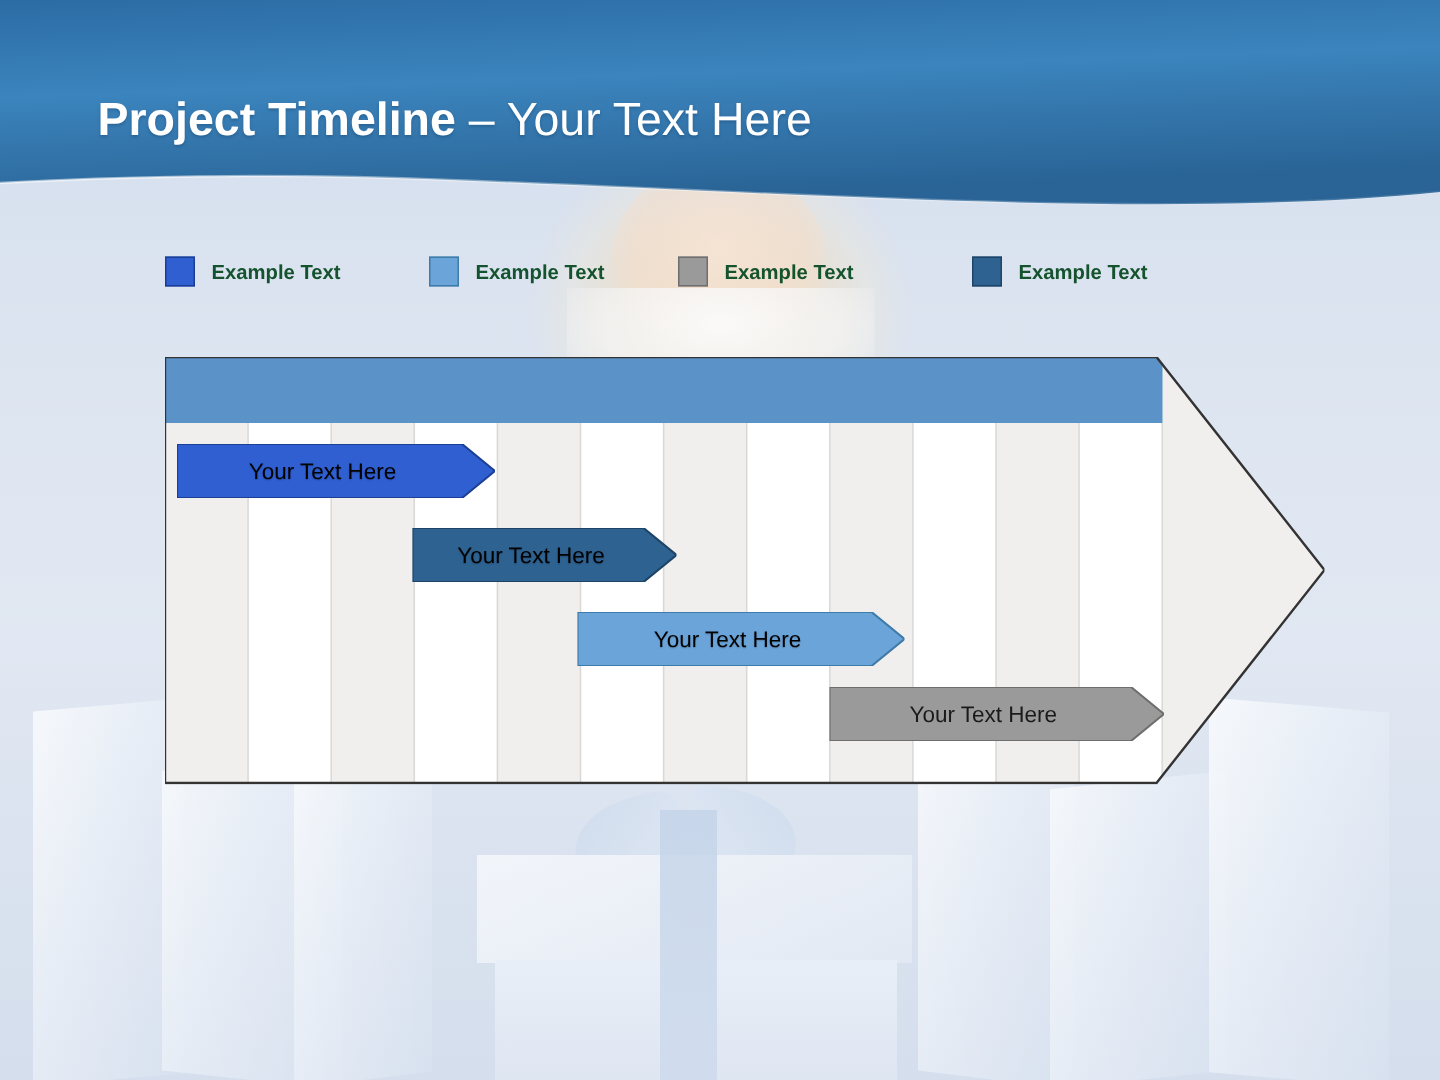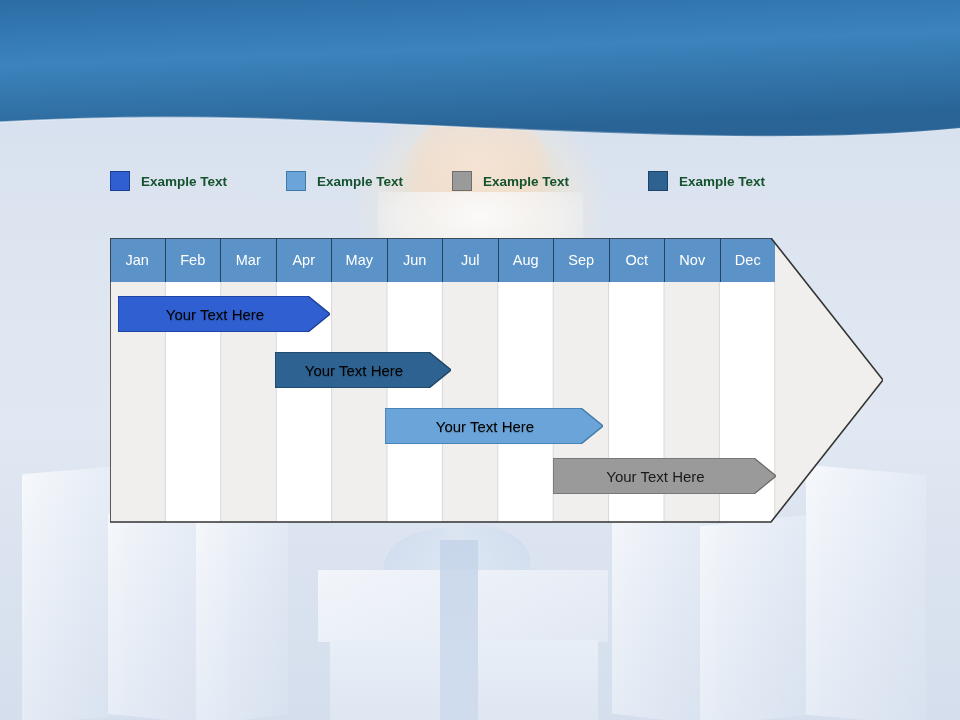--- a/index.html
+++ b/index.html
@@ -260,20 +260,23 @@
           <stop offset="0%" stop-color="#ffffff" stop-opacity="0.55"></stop>
           <stop offset="60%" stop-color="#ffffff" stop-opacity="0.30"></stop>
           <stop offset="100%" stop-color="#ffffff" stop-opacity="0.10"></stop>
         </linearGradient>
       </defs>
       <path d="M0,0 L960,0 L960,128 C780,146 560,130 300,120 C180,115 70,118 0,122 Z" fill="url(#hdrGrad)"></path>
       <path d="M0,122 C70,118 180,115 300,120 C560,130 780,146 960,128" fill="none" stroke="url(#waveEdge)" stroke-width="1.6"></path>
     </svg>
   </div>
 
+  <div class="slide-title">
+    <span class="t-bold">Project Timeline</span><span class="t-dash"> – </span><span class="t-rest">Your Text Here</span>
+  </div>
 
   <div class="legend">
 
     <div class="legend-item" style="left:0px;">
       <span class="legend-swatch" style="background:#2f5fd0; border-color:#1b3f95;"></span>
       <span class="legend-label">Example Text</span>
     </div>
 
     <div class="legend-item" style="left:176px;">
       <span class="legend-swatch" style="background:#6ba4d8; border-color:#3f7ba8;"></span>
@@ -327,34 +330,20 @@
           <line x1="498.6" y1="44" x2="498.6" y2="284"></line>
           <line x1="554.0" y1="44" x2="554.0" y2="284"></line>
           <line x1="609.4" y1="44" x2="609.4" y2="284"></line>
           <line x1="664.8" y1="44" x2="664.8" y2="284"></line>
         </g>
       </g>
 
       <path d="M0,0 L661,0 L773,142 L661,284 L0,284 Z" fill="none" stroke="#333333" stroke-width="1.6"></path>
     </svg>
 
-    <div class="tl-months">
-      <div class="tl-month">Jan</div>
-      <div class="tl-month">Feb</div>
-      <div class="tl-month">Mar</div>
-      <div class="tl-month">Apr</div>
-      <div class="tl-month">May</div>
-      <div class="tl-month">Jun</div>
-      <div class="tl-month">Jul</div>
-      <div class="tl-month">Aug</div>
-      <div class="tl-month">Sep</div>
-      <div class="tl-month">Oct</div>
-      <div class="tl-month">Nov</div>
-      <div class="tl-month">Dec</div>
-    </div>
 
     <div class="bar" style="left:8px; top:58px; width:212px;">
       <svg class="bar-shape" viewBox="0 0 212 36" preserveAspectRatio="none">
         <path d="M0,0 L190,0 L212,18 L190,36 L0,36 Z" fill="#2f5fd0" stroke="#1b3f95" stroke-width="1.4"></path>
       </svg>
       <span class="bar-label">Your  Text Here</span>
     </div>
 
     <div class="bar" style="left:165px; top:114px; width:176px;">
       <svg class="bar-shape" viewBox="0 0 176 36" preserveAspectRatio="none">

